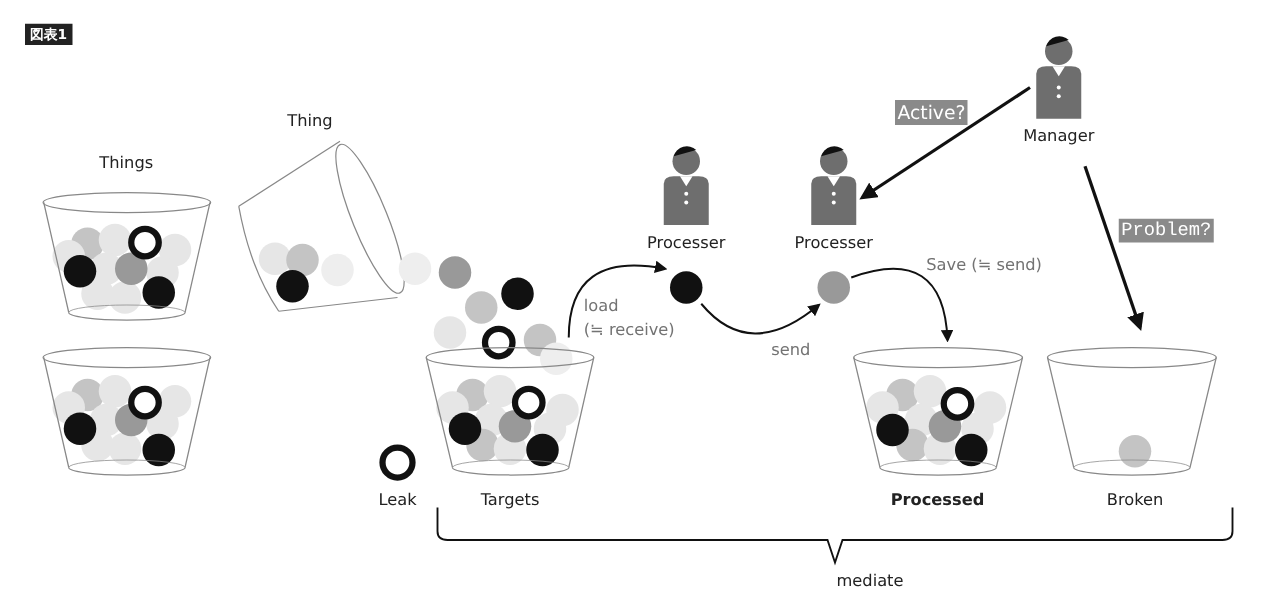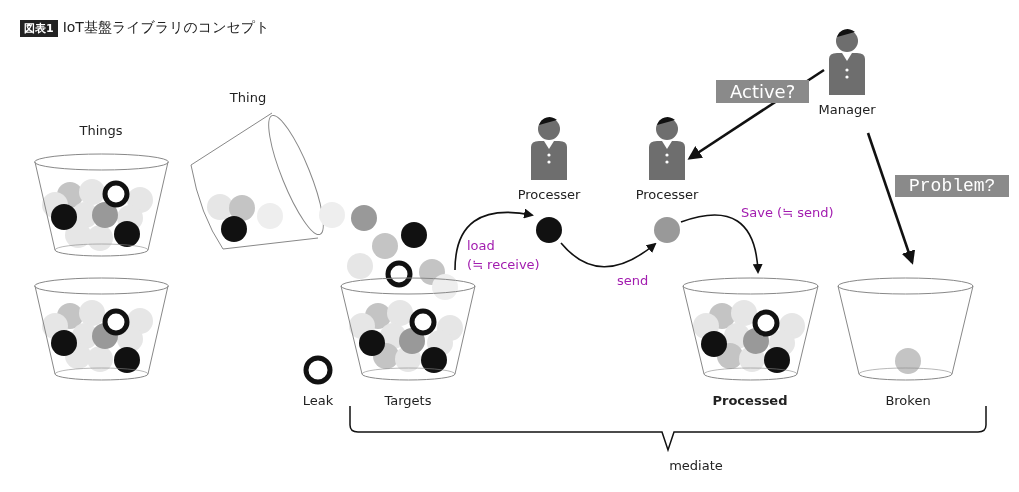--- a/index.html
+++ b/index.html
@@ -2,30 +2,29 @@
 <html><head>
 <meta charset="utf-8">
 <style>
   html, body { margin: 0; padding: 0; background: #ffffff; }
   body { width: 1019px; height: 492px; position: relative; overflow: hidden;
          font-family: "DejaVu Sans", "Liberation Sans", sans-serif; color: #222; }
   .title { position: absolute; left: 20px; top: 19px; font-size: 14px; display: flex; align-items: flex-end; gap: 5px; }
   .title .badge { background: #222; color: #fff; font-size: 11px; font-weight: bold; padding: 1px 4px; }
   .title .text { font-size: 14px; color: #222; }
   .lbl { position: absolute; font-size: 13px; color: #222; white-space: nowrap; transform: translateX(-50%); }
-  .lbl-left { position: absolute; font-size: 13px; color: #a21caf; white-space: nowrap; }
-  .tag { position: absolute; background: #8a8a8a; color: #fff; font-size: 18px; padding: 1px 14px; }
+  .lbl-left { position: absolute; font-size: 13px; color: #737373; white-space: nowrap; }
+  .tag { position: absolute; background: #8a8a8a; color: #fff; font-size: 15px; padding: 1px 2px; }
   svg.diagram { position: absolute; left: 0; top: 0; }
 </style>
 </head>
 <body>
 
 <div class="title">
   <span class="badge">図表1</span>
-  <span class="text">IoT基盤ライブラリのコンセプト</span>
 </div>
 
 <svg class="diagram" width="1019" height="492" viewBox="0 0 1019 492">
   <defs>
     <marker id="arrowhead" markerWidth="10" markerHeight="10" refX="8" refY="5" orient="auto" markerUnits="userSpaceOnUse">
       <path d="M0,0 L10,5 L0,10 z" fill="#111"></path>
     </marker>
     <marker id="arrowhead-big" markerWidth="14" markerHeight="14" refX="11" refY="7" orient="auto" markerUnits="userSpaceOnUse">
       <path d="M0,0 L14,7 L0,14 z" fill="#111"></path>
     </marker>

